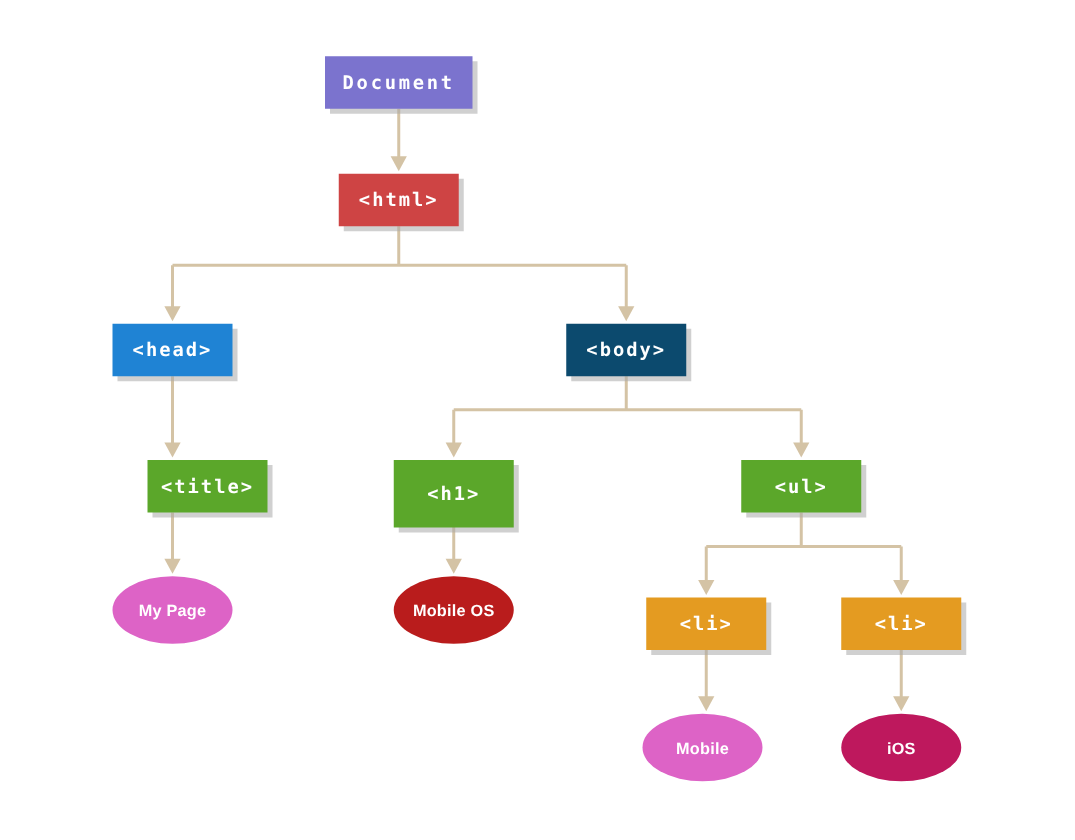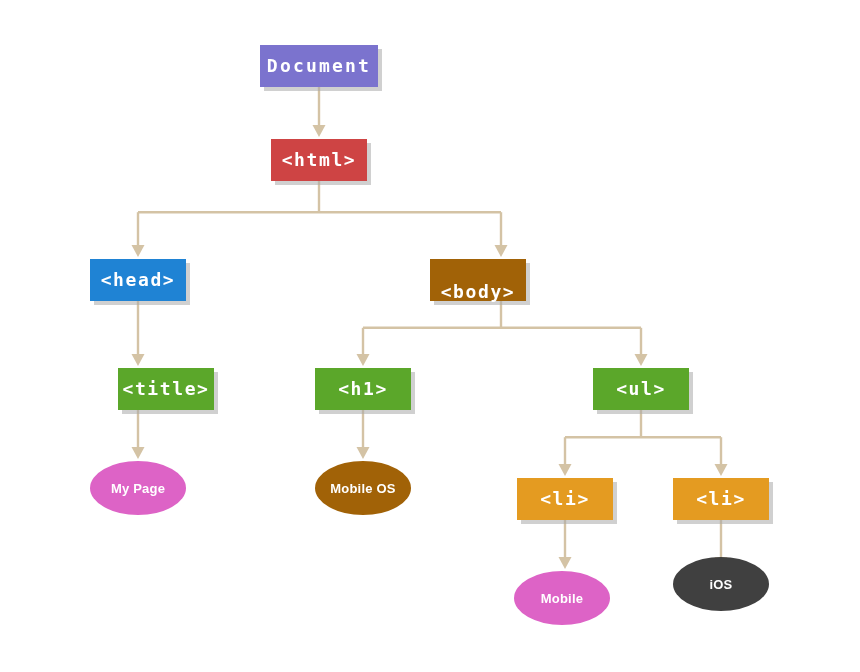--- a/index.html
+++ b/index.html
@@ -30,21 +30,21 @@
     display: flex;
     align-items: center;
     justify-content: center;
     color: #ffffff;
     text-align: center;
     z-index: 5;
   }
   
   .node.rect {
     font-family: "DejaVu Sans Mono", "Liberation Mono", monospace;
-    font-size: 18px;
+    font-size: 15px;
     font-weight: bold;
     letter-spacing: 1.6px;
     box-shadow: 4px 4px 0 0 rgba(170,170,170,0.55);
   }
   .node.rect.doc {
     letter-spacing: 2.2px;
   }
   
   .node.ellipse {
     font-family: "Liberation Sans", sans-serif;
@@ -98,43 +98,43 @@
 
 <div class="node rect doc" style="left: 260px; top: 45px; width: 118px; height: 42px; background: rgb(123, 115, 206);">
       <span class="lbl">Document</span>
     </div>
     <div class="node rect" style="left: 90px; top: 259px; width: 96px; height: 42px; background: rgb(31, 131, 212);">
       <span class="lbl">&lt;head&gt;</span>
     </div>
     <div class="node rect" style="left: 271px; top: 139px; width: 96px; height: 42px; background: rgb(206, 68, 68);">
       <span class="lbl">&lt;html&gt;</span>
     </div>
-    <div class="node rect" style="left: 430px; top: 259px; width: 96px; height: 42px; background: #a16207; align-items: flex-end;">
+    <div class="node rect" style="left: 453px; top: 259px; width: 96px; height: 42px; background: #0c4a6e;">
       <span class="lbl">&lt;body&gt;</span>
     </div>
     <div class="node rect" style="left: 90px; top: 368px; width: 96px; height: 42px; background: rgb(91, 167, 42); margin-left: 28px;">
       <span class="lbl">&lt;title&gt;</span>
     </div>
-    <div class="node rect" style="left: 315px; top: 368px; width: 96px; height: 42px; background: rgb(91, 167, 42);">
+    <div class="node rect" style="left: 315px; top: 368px; width: 96px; height: 54px; background: rgb(91, 167, 42);">
       <span class="lbl">&lt;h1&gt;</span>
     </div>
     <div class="node rect" style="left: 593px; top: 368px; width: 96px; height: 42px; background: rgb(91, 167, 42); text-align: center;">
       <span class="lbl">&lt;ul&gt;</span>
     </div>
     <div class="node rect" style="left: 517px; top: 478px; width: 96px; height: 42px; background: rgb(228, 155, 33);">
       <span class="lbl">&lt;li&gt;</span>
     </div>
     <div class="node rect" style="left: 673px; top: 478px; width: 96px; height: 42px; background: rgb(228, 155, 33);">
       <span class="lbl">&lt;li&gt;</span>
     </div>
     <div class="node ellipse" style="left: 90px; top: 461px; width: 96px; height: 54px; background: rgb(221, 99, 198);">
       <span class="lbl">My Page</span>
     </div>
-    <div class="node ellipse" style="left: 315px; top: 461px; width: 96px; height: 54px; background: #a16207;">
+    <div class="node ellipse" style="left: 315px; top: 461px; width: 96px; height: 54px; background: #b91c1c;">
       <span class="lbl">Mobile OS</span>
     </div>
     <div class="node ellipse" style="left: 514px; top: 571px; width: 96px; height: 54px; background: rgb(221, 99, 198);">
       <span class="lbl">Mobile</span>
     </div>
-    <div class="node ellipse" style="left: 673px; top: 557px; width: 96px; height: 54px; background: #404040;">
+    <div class="node ellipse" style="left: 673px; top: 571px; width: 96px; height: 54px; background: #be185d;">
       <span class="lbl">iOS</span>
     </div>
   </div>
 
 </body></html>

